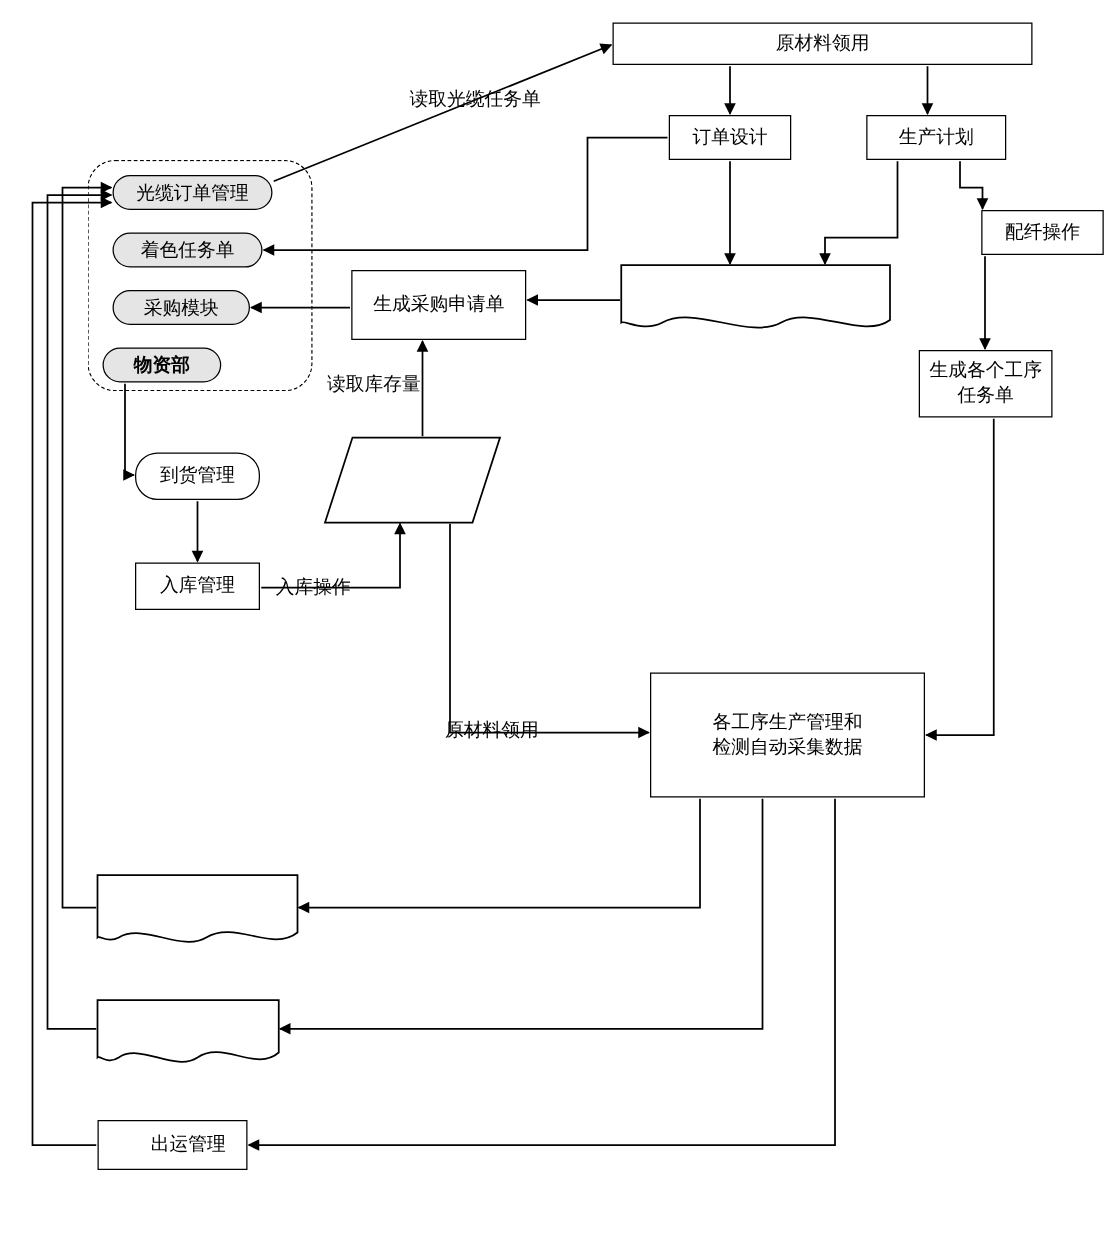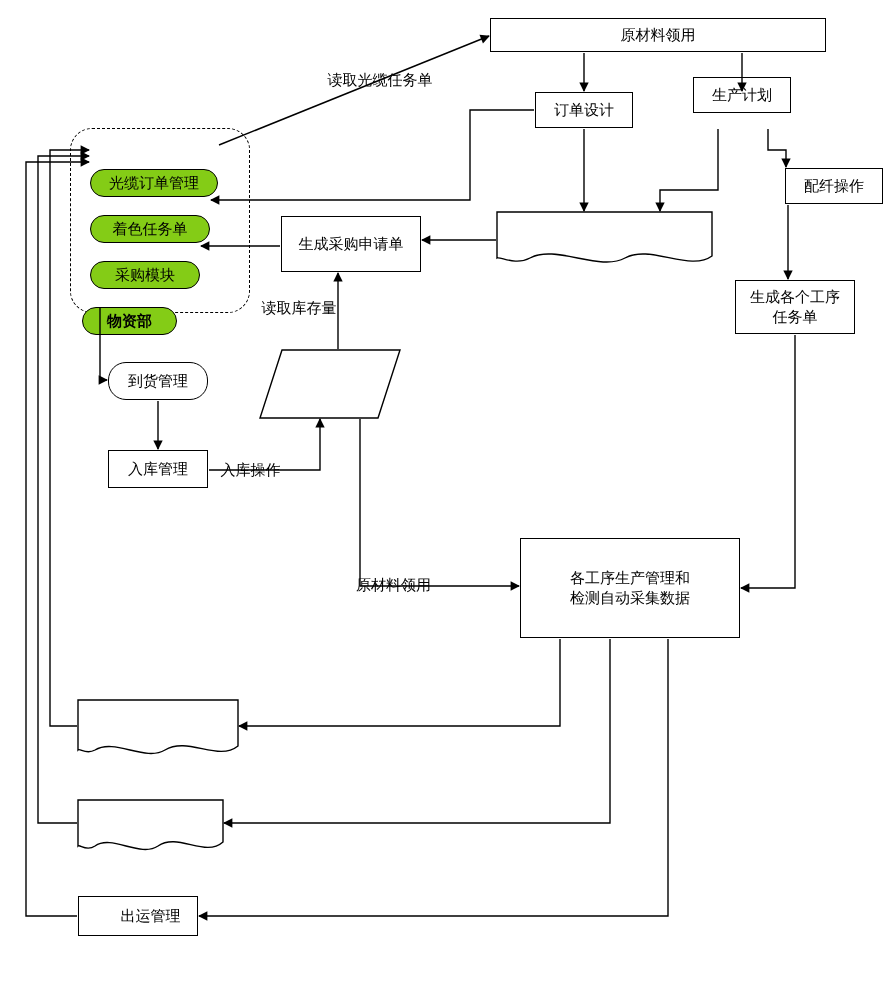--- a/index.html
+++ b/index.html
@@ -33,29 +33,28 @@
     align-items: center;
     justify-content: center;
     text-align: center;
     line-height: 1.35;
     box-sizing: border-box;
     padding: 4px 6px;
   }
   .pill-box {
     position: absolute;
     border: 1.4px solid #000;
-    background: #84cc16;
+    background: #e5e5e5;
     border-radius: 999px;
     display: flex;
     align-items: center;
     justify-content: center;
     text-align: center;
     box-sizing: border-box;
     padding: 2px 10px;
-    margin-top: 29px;
   }
   
   .dashed-group {
     position: absolute;
     border: 1.6px dashed #000;
     border-radius: 22px;
     box-sizing: border-box;
   }
   
   .doc-text, .para-text, .free-label {
@@ -94,29 +93,29 @@
 </div>
 
 <div class="rect-box" style="left:490px; top:18px; width:336px; height:34px;">
   <span>原材料领用</span>
 </div>
 
 <div class="rect-box" style="left:535px; top:92px; width:98px; height:36px;">
   <span>订单设计</span>
 </div>
 
-<div class="rect-box" style="left:693px; top:77px; width:98px; height:36px;justify-content:center;">
+<div class="rect-box" style="left:693px; top:92px; width:112px; height:36px;justify-content:center;">
   <span>生产计划</span>
 </div>
 
 <div class="rect-box" style="left:738px; top:168px; width:98px; height:36px;margin-left:47px;">
   <span>配纤操作</span>
 </div>
 
-<div class="rect-box" style="left:735px; top:280px; width:120px; height:54px; white-space:pre-line;">
+<div class="rect-box" style="left:735px; top:280px; width:107px; height:54px; white-space:pre-line;">
   <span>生成各个工序
 任务单</span>
 </div>
 
 <div class="doc-text" style="left:497px; top:212px; width:215px; height:50px;">
   <span>计算计划中订单原材料用量</span>
 </div>
 
 <div class="rect-box" style="left:281px; top:216px; width:140px; height:56px;">
   <span>生成采购申请单</span>

